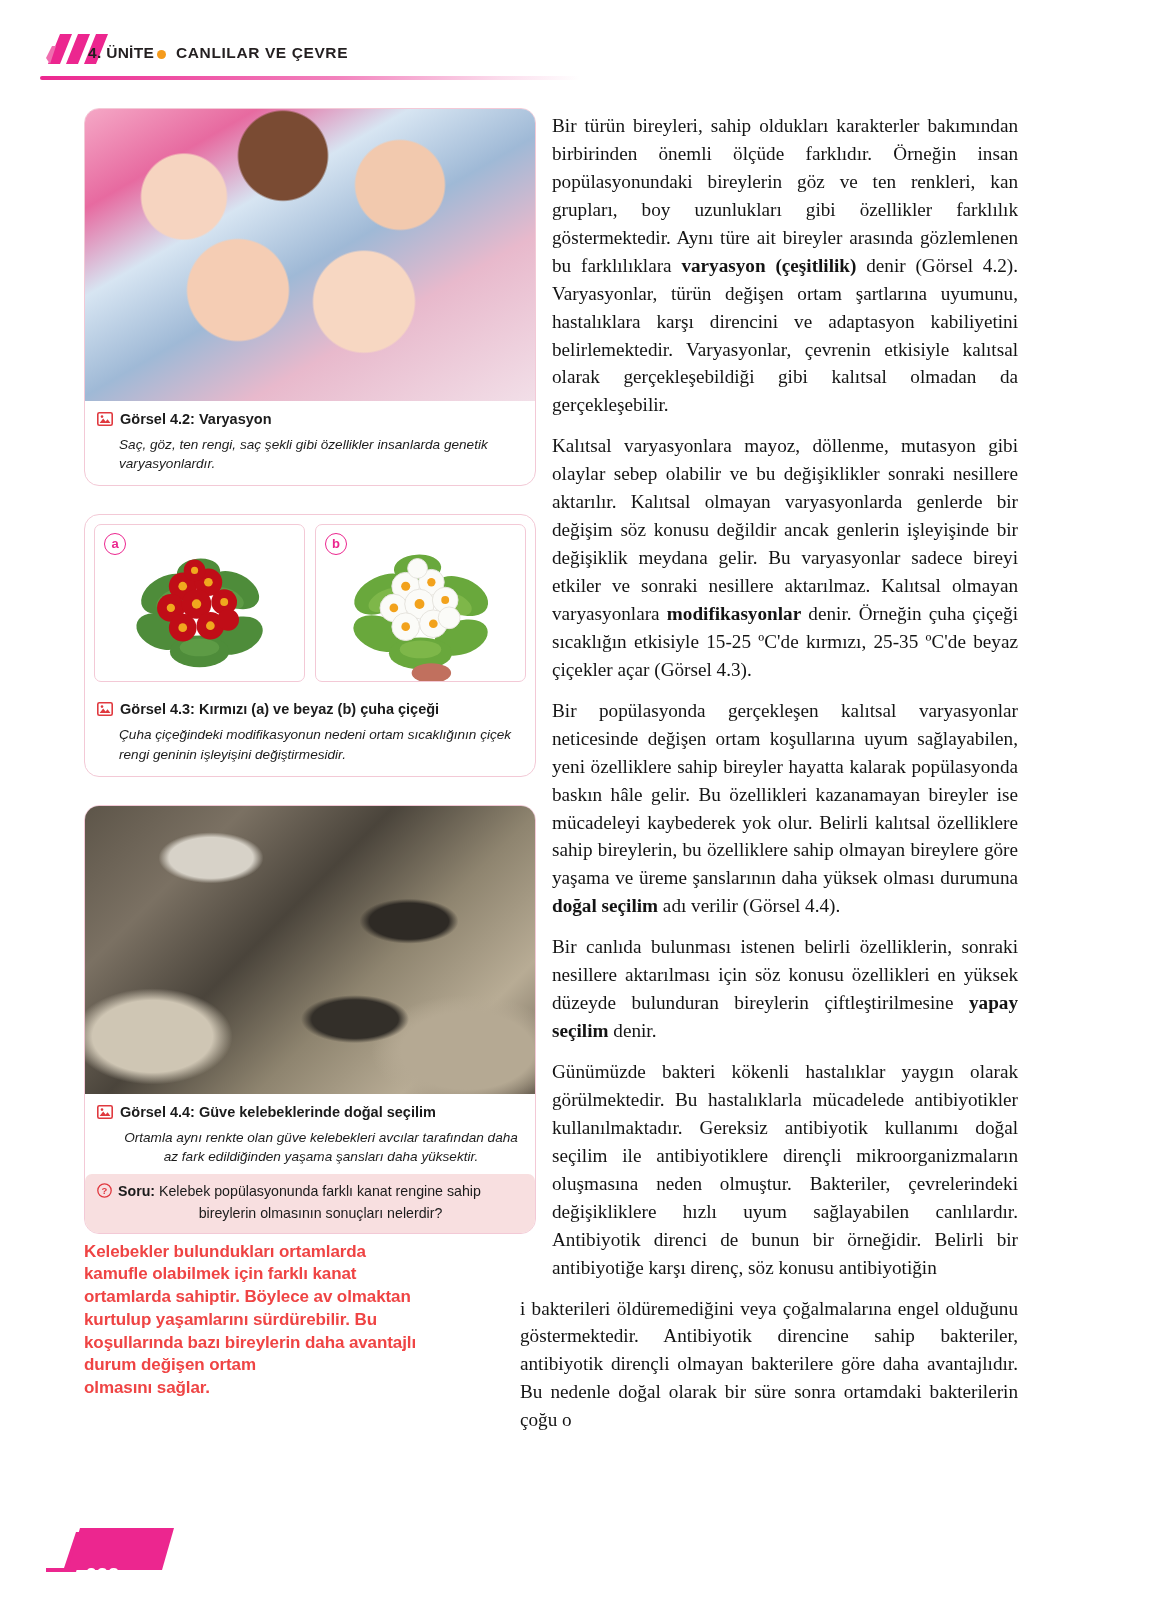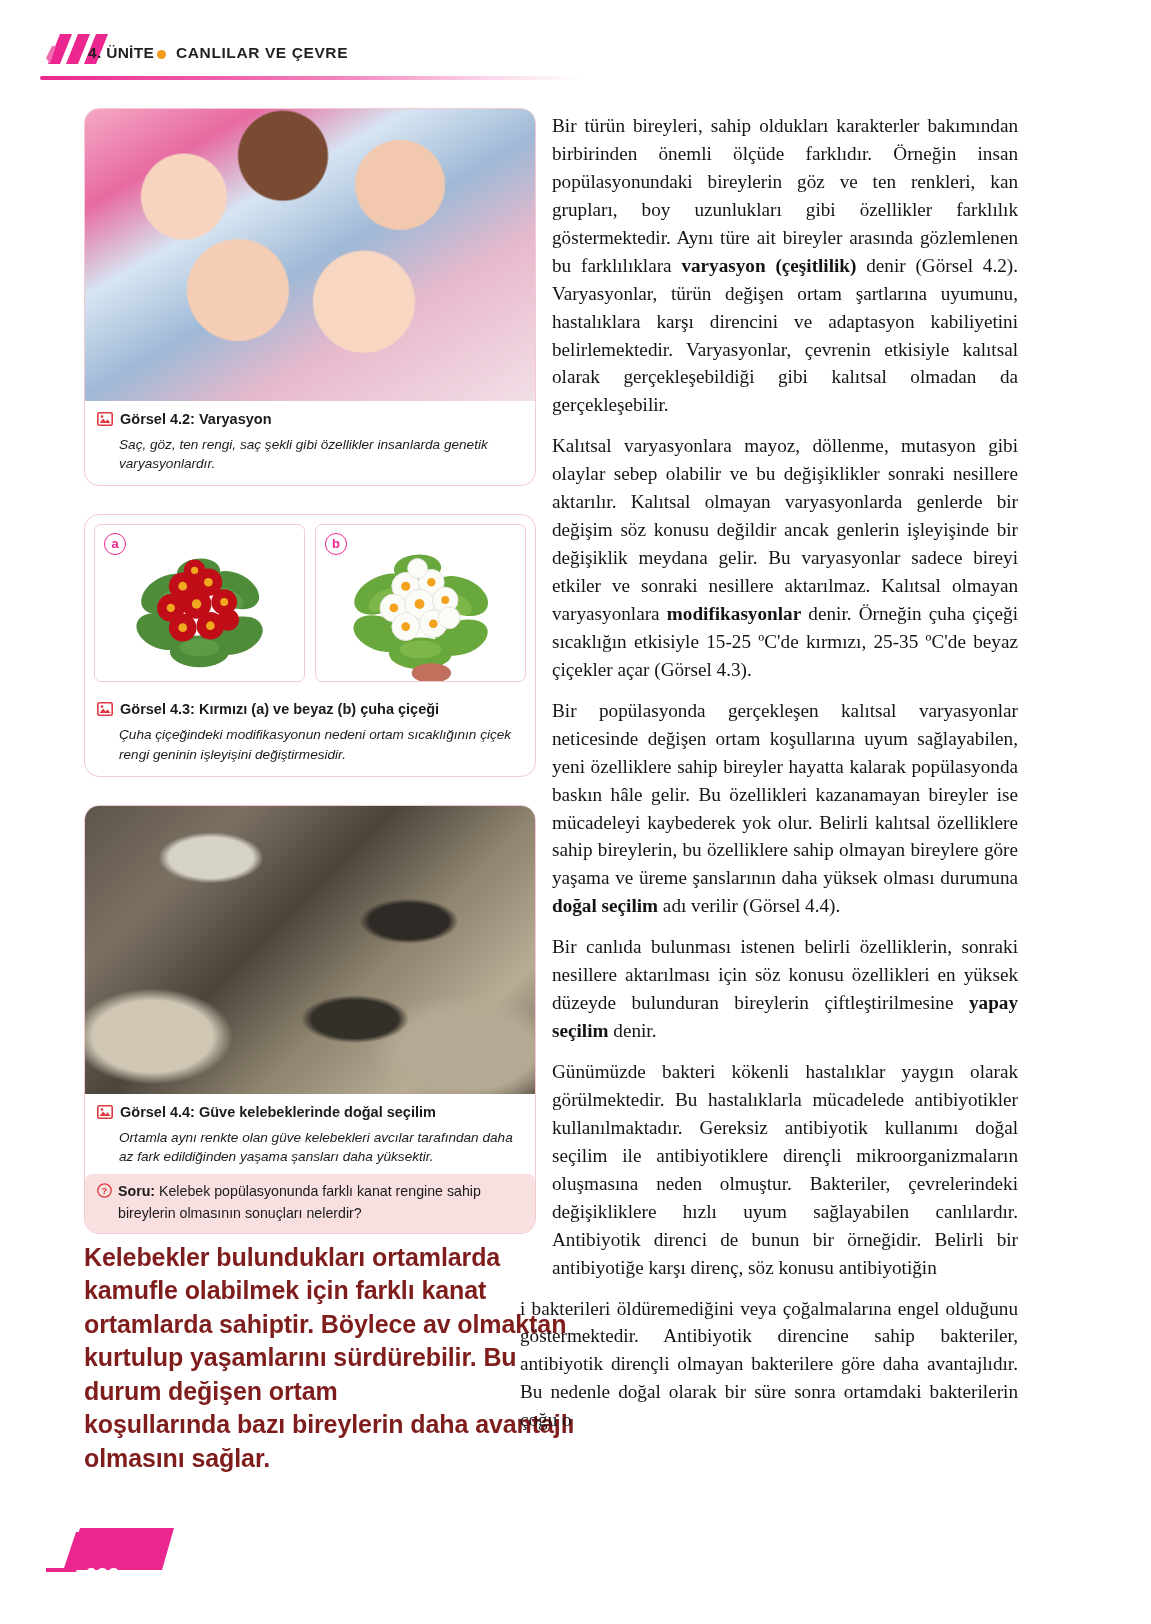--- a/index.html
+++ b/index.html
@@ -102,22 +102,22 @@
     font-size:14.2px; line-height:1.42; color:#1b1b1b;
   }
   .q-row { display:flex; align-items:flex-start; gap:6px; }
   .q-icon { flex:0 0 auto; margin-top:2px; }
   .q-label { font-weight:700; }
   .q-text2 { padding-left:21px; }
 
   
   .answer {
     margin-top:7px;
-    font-size:25px; font-weight:700; line-height:1.34;
-    color:#7f1d1d; letter-spacing:-.1px;
+    font-size:17px; font-weight:700; line-height:1.34;
+    color:#ef4444; letter-spacing:-.1px;
     width:470px;
   }
   .answer .w { white-space:nowrap; }
 
   
   .right-col {
     position:absolute; left:552px; top:112px; width:466px;
     font-family:"Liberation Serif", serif;
     font-size:19.2px; line-height:1.455; color:#141414;
     text-align:justify; text-justify:inter-word;
@@ -267,21 +267,21 @@
               <circle cx="5" cy="4.6" r="1.3" fill="#e0393f"></circle>
               <path d="M2.6 11 L6.2 6.6 L8.6 9.4 L10.6 7.2 L13.4 11 Z" fill="#e0393f"></path>
             </svg>
           </span>
           <span>Görsel 4.3: Kırmızı (a) ve beyaz (b) çuha çiçeği</span>
         </div>
         <div class="cap-desc">Çuha çiçeğindeki modifikasyonun nedeni ortam sıcaklığının çiçek rengi geninin işleyişini değiştirmesidir.</div>
       </div>
     </div>
 
-    <div class="fig-card" style="margin-bottom:0;">
+    <div class="fig-card" style="margin-bottom:0;text-align:center;">
       <div class="fig-photo photo-moth"></div>
       <div class="cap-block">
         <div class="cap-title">
           <span class="img-icon">
             <svg width="16" height="14" viewBox="0 0 16 14">
               <rect x="0.8" y="0.8" width="14.4" height="12.4" rx="1.5" fill="none" stroke="#e0393f" stroke-width="1.6"></rect>
               <circle cx="5" cy="4.6" r="1.3" fill="#e0393f"></circle>
               <path d="M2.6 11 L6.2 6.6 L8.6 9.4 L10.6 7.2 L13.4 11 Z" fill="#e0393f"></path>
             </svg>
           </span>
@@ -302,22 +302,22 @@
         </div>
         <div class="q-text2">bireylerin olmasının sonuçları nelerdir?</div>
       </div>
     </div>
 
     <div class="answer">
       <div class="w">Kelebekler bulundukları ortamlarda</div>
       <div class="w">kamufle olabilmek için farklı kanat</div>
       <div class="w">ortamlarda sahiptir. Böylece av olmaktan</div>
       <div class="w">kurtulup yaşamlarını sürdürebilir. Bu</div>
+      <div class="w">koşullarında bazı bireylerin daha avantajlı</div>
       <div class="w">durum değişen ortam</div>
-      <div class="w">koşullarında bazı bireylerin daha avantajlı</div>
       <div class="w">olmasını sağlar.</div>
     </div>
   </div>
 
   <div class="right-col">
     <p><span>Bir türün bireyleri, sahip oldukları karakterler bakımından birbirinden önemli ölçüde farklıdır. Örneğin insan popülasyonundaki bireylerin göz ve ten renkleri, kan grupları, boy uzunlukları gibi özellikler farklılık göstermektedir. Aynı türe ait bireyler arasında gözlemlenen bu farklılıklara </span><b>varyasyon (çeşitlilik)</b><span> denir (Görsel 4.2). Varyasyonlar, türün değişen ortam şartlarına uyumunu, hastalıklara karşı direncini ve adaptasyon kabiliyetini belirlemektedir. Varyasyonlar, çevrenin etkisiyle kalıtsal olarak gerçekleşebildiği gibi kalıtsal olmadan da gerçekleşebilir.</span></p>
     <p><span>Kalıtsal varyasyonlara mayoz, döllenme, mutasyon gibi olaylar sebep olabilir ve bu değişiklikler sonraki nesillere aktarılır. Kalıtsal olmayan varyasyonlarda genlerde bir değişim söz konusu değildir ancak genlerin işleyişinde bir değişiklik meydana gelir. Bu varyasyonlar sadece bireyi etkiler ve sonraki nesillere aktarılmaz. Kalıtsal olmayan varyasyonlara </span><b>modifikasyonlar</b><span> denir. Örneğin çuha çiçeği sıcaklığın etkisiyle 15-25 ºC'de kırmızı, 25-35 ºC'de beyaz çiçekler açar (Görsel 4.3).</span></p>
     <p><span>Bir popülasyonda gerçekleşen kalıtsal varyasyonlar neticesinde değişen ortam koşullarına uyum sağlayabilen, yeni özelliklere sahip bireyler hayatta kalarak popülasyonda baskın hâle gelir. Bu özellikleri kazanamayan bireyler ise mücadeleyi kaybederek yok olur. Belirli kalıtsal özelliklere sahip bireylerin, bu özelliklere sahip olmayan bireylere göre yaşama ve üreme şanslarının daha yüksek olması durumuna </span><b>doğal seçilim</b><span> adı verilir (Görsel 4.4).</span></p>
     <p><span>Bir canlıda bulunması istenen belirli özelliklerin, sonraki nesillere aktarılması için söz konusu özellikleri en yüksek düzeyde bulunduran bireylerin çiftleştirilmesine </span><b>yapay seçilim</b><span> denir.</span></p>
     <p>Günümüzde bakteri kökenli hastalıklar yaygın olarak görülmektedir. Bu hastalıklarla mücadelede antibiyotikler kullanılmaktadır. Gereksiz antibiyotik kullanımı doğal seçilim ile antibiyotiklere dirençli mikroorganizmaların oluşmasına neden olmuştur. Bakteriler, çevrelerindeki değişikliklere hızlı uyum sağlayabilen canlılardır. Antibiyotik direnci de bunun bir örneğidir. Belirli bir antibiyotiğe karşı direnç, söz konusu antibiyotiğin</p>

